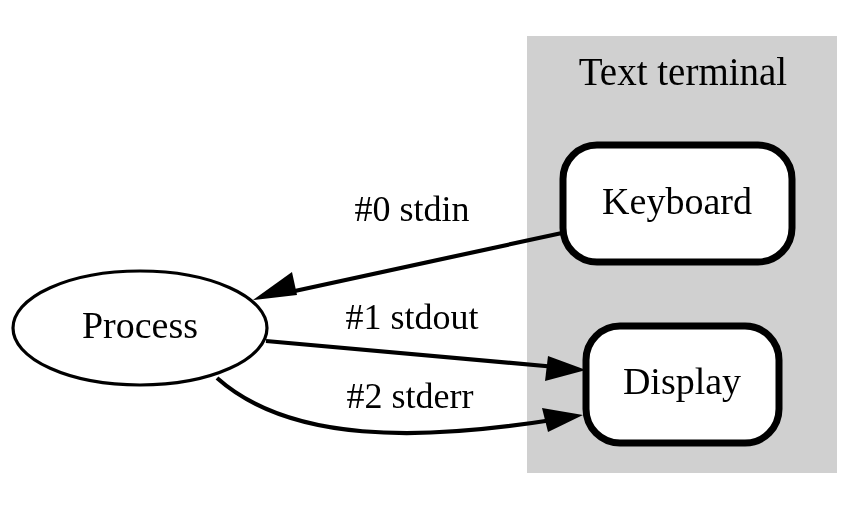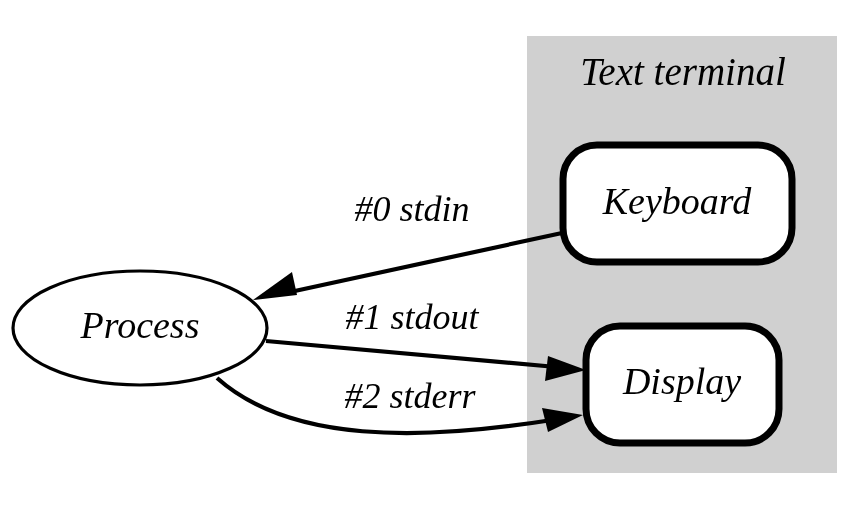--- a/index.html
+++ b/index.html
@@ -11,21 +11,20 @@
     width: 864px;
     height: 512px;
     font-family: "Liberation Serif", "DejaVu Serif", serif;
     overflow: hidden;
   }
   #diagram-root {
     position: relative;
     width: 864px;
     height: 512px;
     background: #ffffff;
-    font-style: italic;
   }
   svg#diagram-svg {
     display: block;
     width: 864px;
     height: 512px;
   }
   .node-label,
   .edge-label,
   .group-label {
     font-family: "Liberation Serif", "DejaVu Serif", serif;

